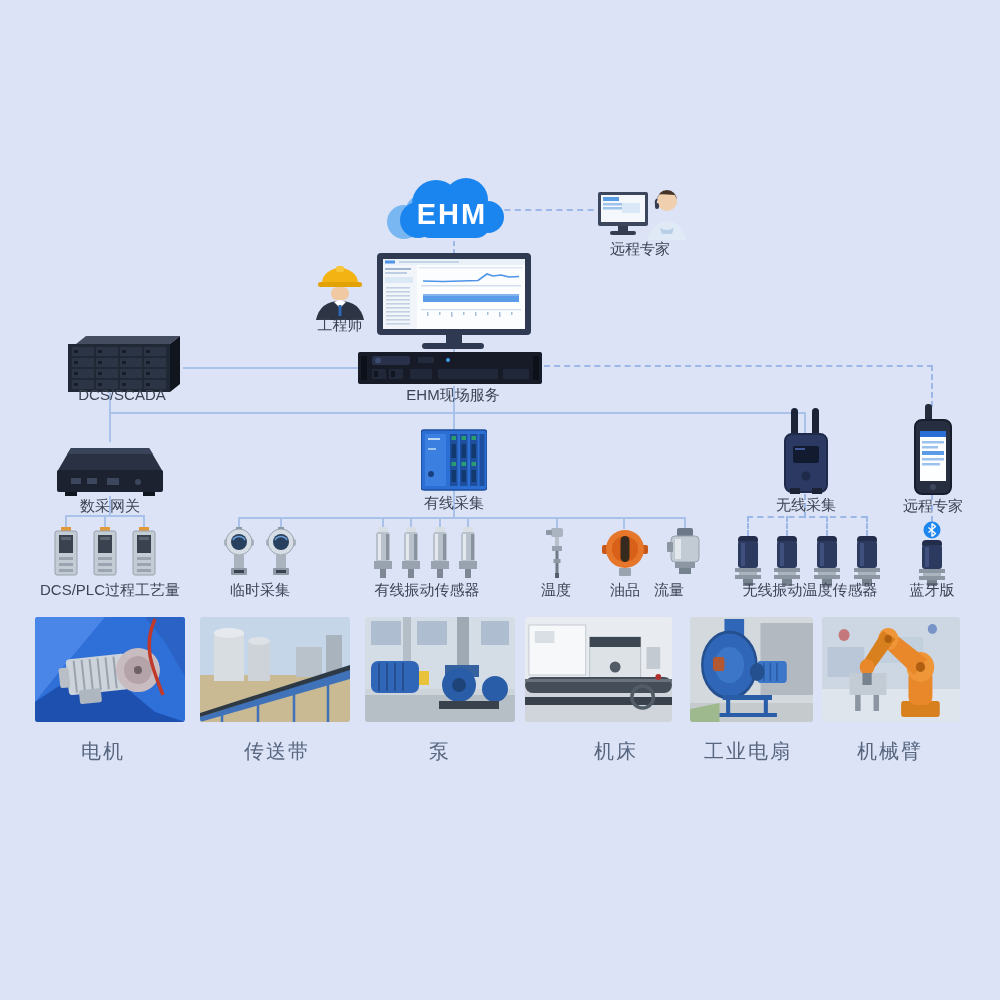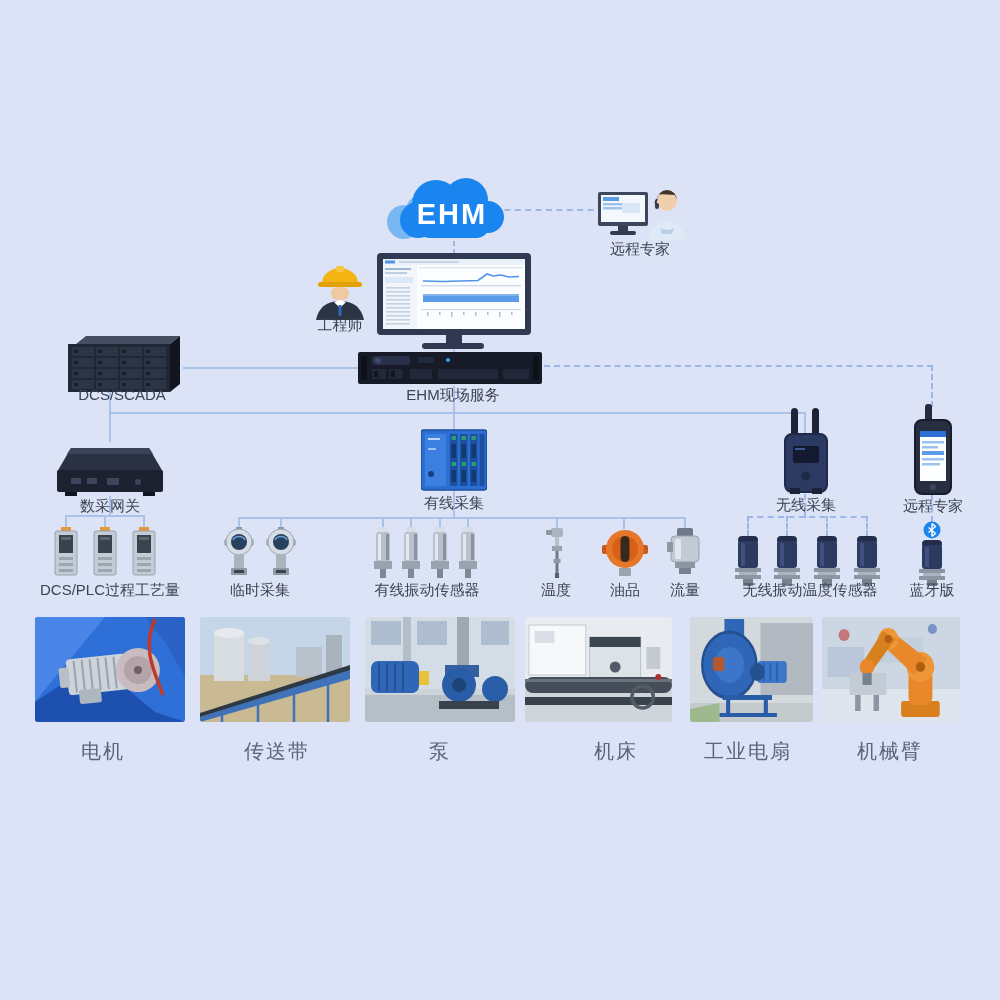--- a/index.html
+++ b/index.html
@@ -419,21 +419,21 @@
   <div class="lbl" style="left:625px;top:581px;">油品</div>
 
   <svg class="abs" style="left:667px;top:528px;" width="36" height="48" viewBox="0 0 36 48">
     <rect x="10" y="0" width="16" height="9" rx="2" fill="#6d7988"></rect>
     <rect x="4" y="8" width="28" height="26" rx="4" fill="#c2cad3" stroke="#97a2ae"></rect>
     <rect x="8" y="11" width="6" height="20" fill="#e2e7ec"></rect>
     <rect x="0" y="14" width="6" height="10" rx="1" fill="#8c96a3"></rect>
     <rect x="8" y="34" width="20" height="6" fill="#8c96a3"></rect>
     <rect x="12" y="40" width="12" height="6" fill="#77828f"></rect>
   </svg>
-  <div class="lbl" style="left:685px;top:581px;">流量</div>
+  <div class="lbl" style="left:669px;top:581px;">流量</div>
 
   <svg class="abs" style="left:735px;top:536px;" width="26" height="50" viewBox="0 0 26 50">
     <rect x="3" y="0" width="20" height="8" rx="4" fill="#232c4a"></rect>
     <rect x="3" y="5" width="20" height="27" rx="3" fill="#2d3a60"></rect>
     <rect x="6" y="7" width="4" height="23" fill="#3f4f7e"></rect>
     <rect x="0" y="32" width="26" height="4" fill="#8c96a3"></rect>
     <rect x="4" y="36" width="18" height="3" fill="#aab4bf"></rect>
     <rect x="0" y="39" width="26" height="4" fill="#8c96a3"></rect>
     <rect x="8" y="43" width="10" height="7" fill="#77828f"></rect>
   </svg>

